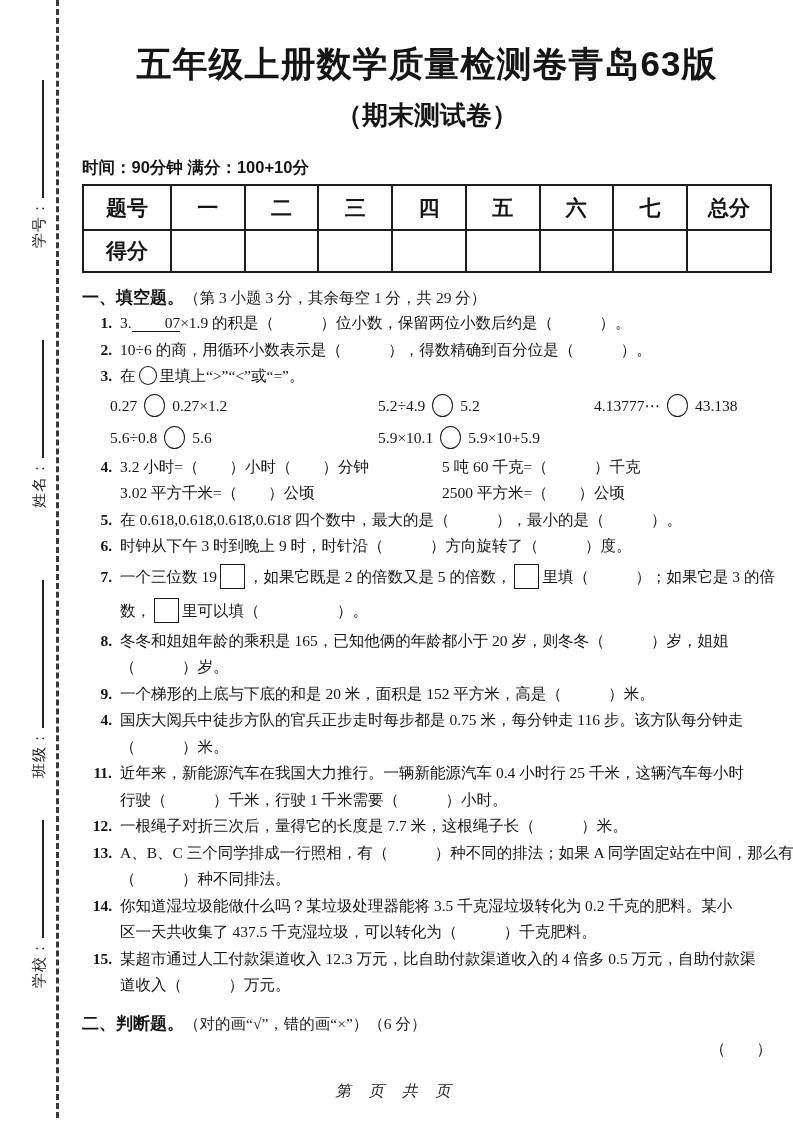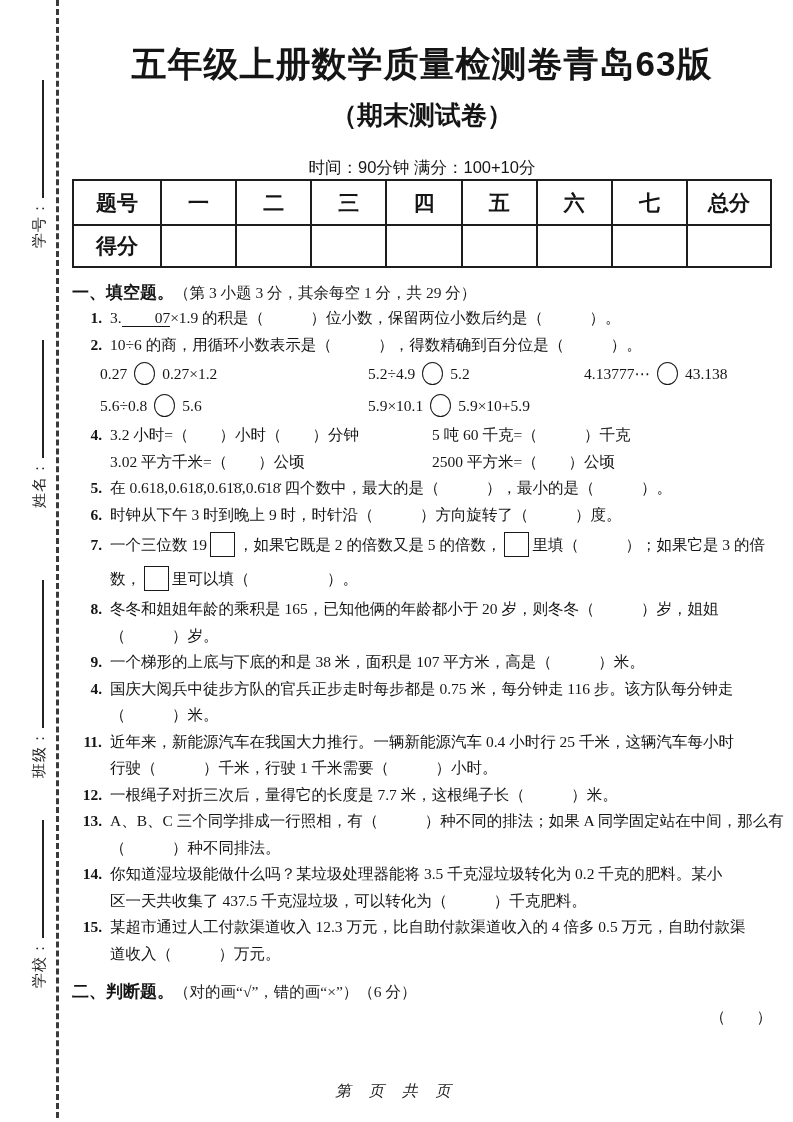--- a/index.html
+++ b/index.html
@@ -31,44 +31,45 @@
     display: inline-block;
     border-bottom: 2px solid #222;
     height: 0.9em;
     width: 118px;
     margin-left: 2px;
   }
   .write-line.long { width: 148px; }
 
   .content {
     position: absolute;
-    left: 72px; right: 21px; top: 0;
+    left: 82px; right: 21px; top: 0;
   }
   .title1 {
     margin-top: 42px;
     text-align: center;
     font-family: "Liberation Sans", "DejaVu Sans", sans-serif;
     font-weight: 900;
     font-size: 35px;
     letter-spacing: 1px;
     line-height: 1.25;
   }
   .title2 {
     margin-top: 13px;
     text-align: center;
     font-family: "Liberation Sans", "DejaVu Sans", sans-serif;
     font-weight: 900;
     font-size: 26px;
     line-height: 1.25;
   }
   .info {
     margin-top: 26px;
-    text-align: center;
+    margin-bottom: 5px;
+    text-align: left;
     font-family: "Liberation Sans", "DejaVu Sans", sans-serif;
-    font-weight: 400;
+    font-weight: 700;
     font-size: 16.5px;
   }
   table.score {
     width: 100%;
     border-collapse: collapse;
     table-layout: fixed;
     padding-left: 40px;
   }
   table.score td {
     border: 2px solid #1d1d1d;
@@ -207,20 +208,23 @@
     </div>
 
     <div class="qline">
       <span class="qno">1.</span><span>3.</span><span class="underl">07</span><span>×1.9 的积是（　　　）位小数，保留两位小数后约是（　　　）。</span>
     </div>
 
     <div class="qline">
       <span class="qno">2.</span><span>10÷6 的商，用循环小数表示是（　　　），得数精确到百分位是（　　　）。</span>
     </div>
 
+    <div class="qline">
+      <span class="qno">3.</span><span>在</span><span class="cir cir-s"></span><span>里填上“&gt;”“&lt;”或“=”。</span>
+    </div>
 
     <div class="cmp-row">
       <span class="cmp-cell c1"><span>0.27</span><span class="cir"></span><span>0.27×1.2</span></span>
       <span class="cmp-cell c2"><span>5.2÷4.9</span><span class="cir"></span><span>5.2</span></span>
       <span class="cmp-cell c3"><span>4.13777⋯</span><span class="cir"></span><span>43.138</span></span>
     </div>
     <div class="cmp-row">
       <span class="cmp-cell c1"><span>5.6÷0.8</span><span class="cir"></span><span>5.6</span></span>
       <span class="cmp-cell c3"><span>5.9×10.1</span><span class="cir"></span><span>5.9×10+5.9</span></span>
     </div>
@@ -248,21 +252,21 @@
     </div>
 
     <div class="qline">
       <span class="qno">8.</span><span>冬冬和姐姐年龄的乘积是 165，已知他俩的年龄都小于 20 岁，则冬冬（　　　）岁，姐姐</span>
     </div>
     <div class="qline cont">
       <span>（　　　）岁。</span>
     </div>
 
     <div class="qline">
-      <span class="qno">9.</span><span>一个梯形的上底与下底的和是 38 米，面积是 107 平方米，高是（　　　）米。</span>
+      <span class="qno">9.</span><span>一个梯形的上底与下底的和是 20 米，面积是 152 平方米，高是（　　　）米。</span>
     </div>
 
     <div class="qline">
       <span class="qno">4.</span><span>国庆大阅兵中徒步方队的官兵正步走时每步都是 0.75 米，每分钟走 116 步。该方队每分钟走</span>
     </div>
     <div class="qline cont">
       <span>（　　　）米。</span>
     </div>
 
     <div class="qline">

